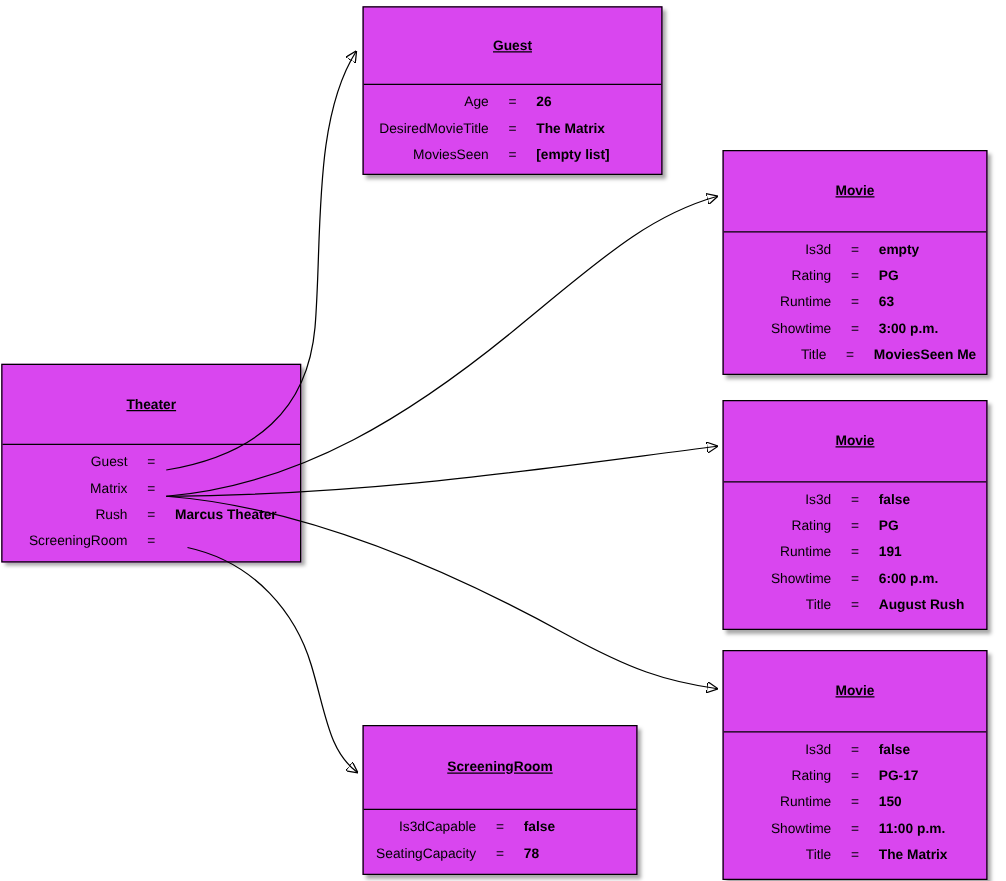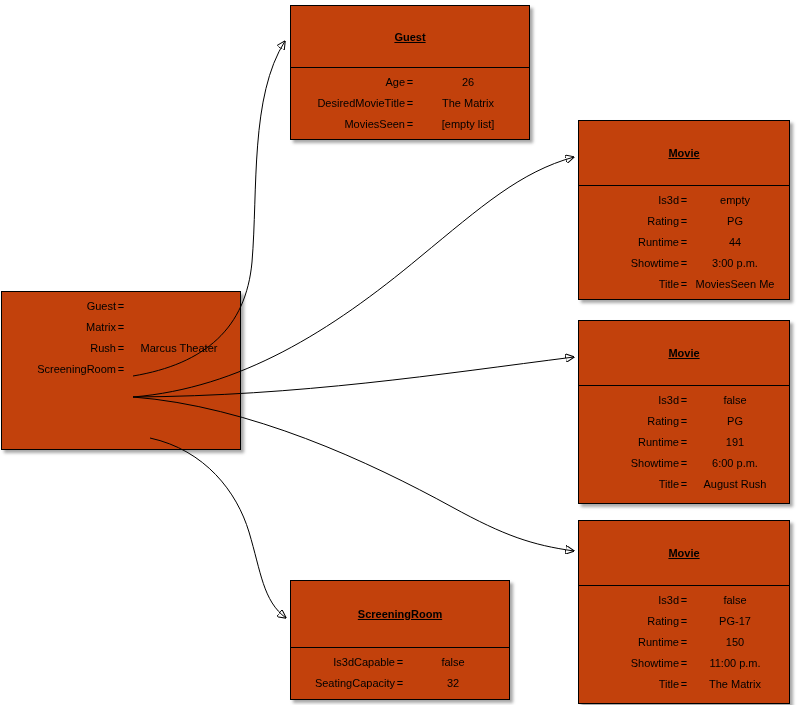--- a/index.html
+++ b/index.html
@@ -7,54 +7,55 @@
   body {
     position:relative;
     width:805px; height:705px;
     overflow:hidden;
     font-family:"Liberation Sans","DejaVu Sans",sans-serif;
     font-size:11px;
     color:#000;
   }
   .node {
     position:absolute;
-    background:#c2410c;
+    background:#d946ef;
     border:1px solid #000;
     box-shadow:3px 3px 3px #a8a8a8;
   }
   .node-title {
     display:flex; align-items:center; justify-content:center;
     font-weight:bold;
     text-decoration:underline;
     border-bottom:1px solid #000;
     font-size:11px;
   }
   .fields { padding:4px 8px; }
   .field {
     display:grid;
     grid-template-columns:1fr 10px 1fr;
-    column-gap:0;
+    column-gap:14px;
     line-height:21px;
     white-space:nowrap;
   }
   .fname { text-align:right; overflow:visible; }
   .feq   { text-align:center; }
-  .fval  { text-align:center; overflow:visible; }
+  .fval  { text-align:left; overflow:visible;font-weight:bold; }
   #connectors {
     position:absolute; left:0; top:0;
     width:805px; height:705px;
     pointer-events:none;
     z-index:5;
   }
   #connectors path { fill:none; stroke:#000; stroke-width:1; }
 </style>
 </head>
 <body>
 
 <div class="node" style="left:1px; top:291px; width:240px; height:159px;">
+  <div class="node-title" style="height:64px;">Theater</div>
   <div class="fields">
     <div class="field">
       <span class="fname">Guest</span>
       <span class="feq">=</span>
       <span class="fval"></span>
     </div>
     <div class="field">
       <span class="fname">Matrix</span>
       <span class="feq">=</span>
       <span class="fval"></span>
@@ -102,21 +103,21 @@
       <span class="fval">empty</span>
     </div>
     <div class="field">
       <span class="fname">Rating</span>
       <span class="feq">=</span>
       <span class="fval">PG</span>
     </div>
     <div class="field">
       <span class="fname">Runtime</span>
       <span class="feq">=</span>
-      <span class="fval">44</span>
+      <span class="fval">63</span>
     </div>
     <div class="field">
       <span class="fname">Showtime</span>
       <span class="feq">=</span>
       <span class="fval">3:00 p.m.</span>
     </div>
     <div class="field">
       <span class="fname">Title</span>
       <span class="feq">=</span>
       <span class="fval">MoviesSeen Me</span>
@@ -190,21 +191,21 @@
   <div class="node-title" style="height:67px;">ScreeningRoom</div>
   <div class="fields">
     <div class="field">
       <span class="fname">Is3dCapable</span>
       <span class="feq">=</span>
       <span class="fval">false</span>
     </div>
     <div class="field">
       <span class="fname">SeatingCapacity</span>
       <span class="feq">=</span>
-      <span class="fval">32</span>
+      <span class="fval">78</span>
     </div>
   </div>
 </div>
 
 <svg id="connectors" width="805" height="705" viewBox="0 0 805 705" xmlns="http://www.w3.org/2000/svg">
   <defs>
     <marker id="arrowhead" markerWidth="9" markerHeight="9" refX="8.5" refY="4.5" orient="auto">
       <path d="M0,0 L9,4.5 L0,9 z" fill="#000"></path>
     </marker>
   </defs>

